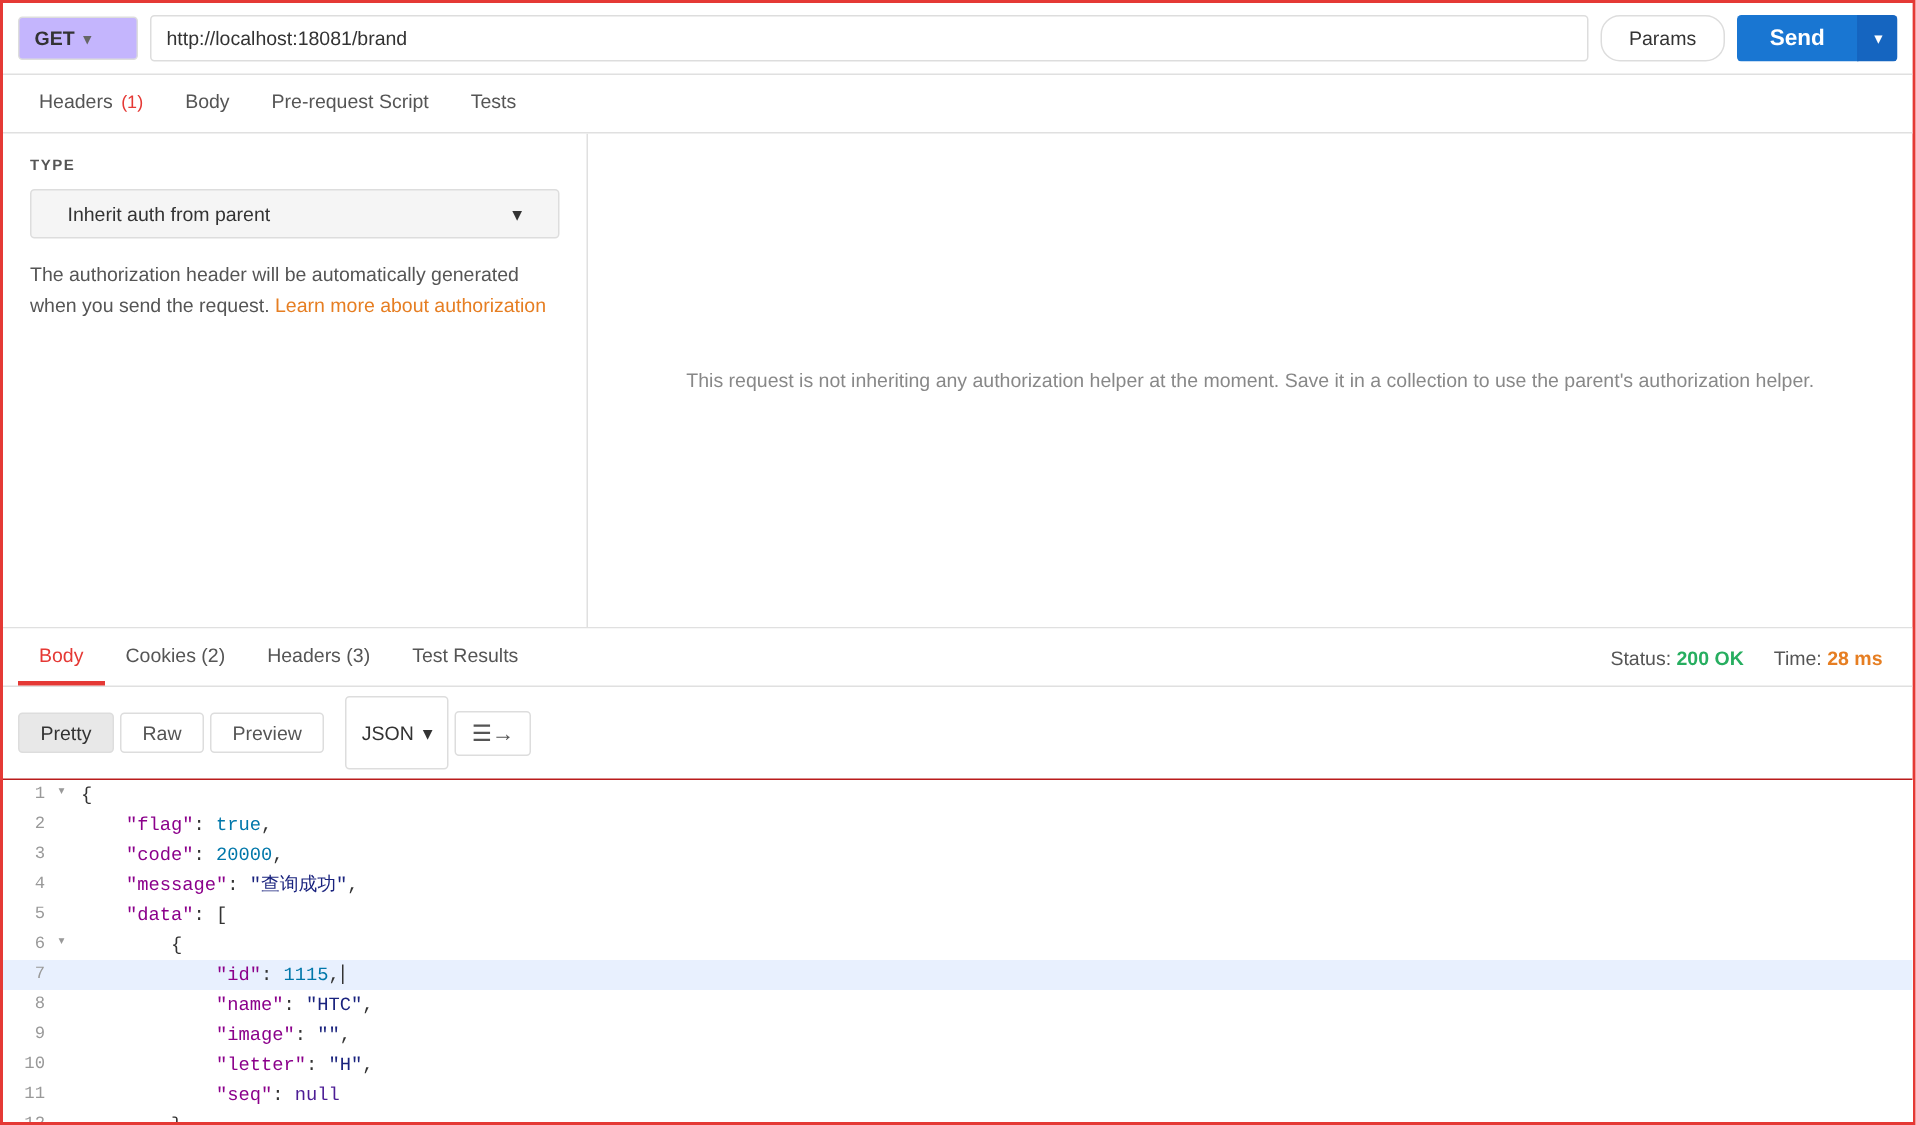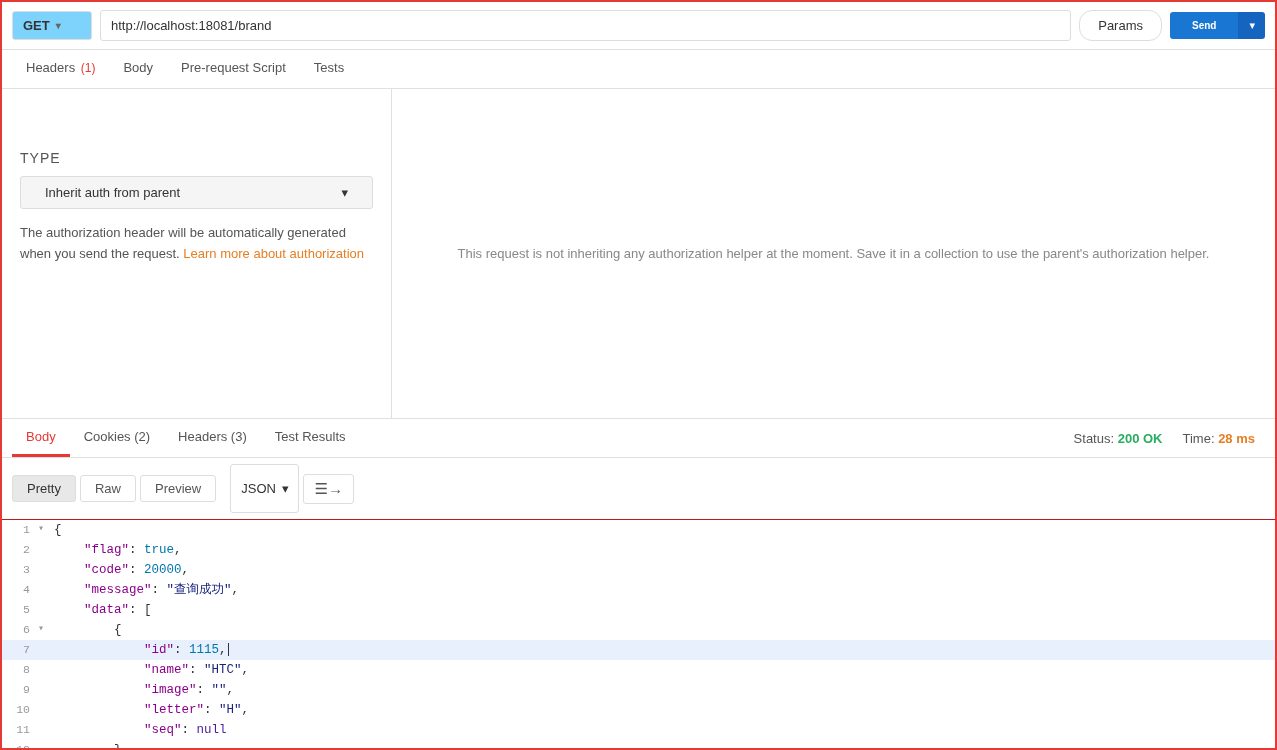--- a/index.html
+++ b/index.html
@@ -1,38 +1,38 @@
 <!DOCTYPE html>
 <html><head>
   <meta charset="utf-8">
   <style>
     * { box-sizing: border-box; margin: 0; padding: 0; }
     body { font-family: 'Segoe UI', Arial, sans-serif; font-size: 13px; background: #fff; color: #333; border: 2px solid #e53935; height: 750px; overflow: hidden; display: flex; flex-direction: column; }
 
     
     .top-bar { display: flex; align-items: center; padding: 8px 10px; background: #fff; border-bottom: 1px solid #e0e0e0; gap: 8px; }
-    .method-select { display: flex; align-items: center; background: #7dd3fc; border: 1px solid #ddd; border-radius: 3px; padding: 6px 10px; cursor: pointer; font-weight: 600; font-size: 13px; gap: 6px; min-width: 80px; }
+    .method-select { display: flex; align-items: center; background: #c4b5fd; border: 1px solid #ddd; border-radius: 3px; padding: 6px 10px; cursor: pointer; font-weight: 600; font-size: 13px; gap: 6px; min-width: 80px; }
     .chevron-down { font-size: 10px; color: #666; }
     .url-input { flex: 1; border: 1px solid #ddd; border-radius: 3px; padding: 7px 10px; font-size: 13px; color: #333; outline: none; }
     .params-btn { padding: 7px 18px; border: 1px solid #ddd; background: #fff; border-radius: 13px; cursor: pointer; font-size: 13px; color: #333; }
     .send-btn-group { display: flex; align-items: stretch; border-radius: 3px; overflow: hidden; }
-    .send-btn { padding: 7px 22px; background: #1976d2; color: #fff; border: none; cursor: pointer; font-size: 10px; font-weight: 600; }
+    .send-btn { padding: 7px 22px; background: #1976d2; color: #fff; border: none; cursor: pointer; font-size: 15px; font-weight: 600; }
     .send-chevron { padding: 7px 10px; background: #1565c0; color: #fff; border: none; cursor: pointer; font-size: 11px; border-left: 1px solid #1565c0; }
 
     
     .tabs-row { display: flex; align-items: center; border-bottom: 1px solid #e0e0e0; background: #fff; padding: 0 10px; }
     .tab { padding: 10px 14px; cursor: pointer; font-size: 13px; color: #555; border-bottom: 3px solid transparent; }
     .tab.active { color: #e53935; border-bottom: 3px solid #e53935; font-weight: 500; }
     .tab .badge { color: #e53935; margin-left: 2px; font-size: 12px; }
 
     
     .auth-panel { display: flex; flex: 1; overflow: hidden; border-bottom: 1px solid #e0e0e0; }
     .auth-left { width: 390px; min-width: 390px; padding: 16px 18px; border-right: 1px solid #e0e0e0; }
     .auth-right { flex: 1; display: flex; align-items: center; justify-content: center; color: #888; font-size: 13px; text-align: center; padding: 20px; }
-    .type-label { font-size: 14px; font-weight: 400; color: #555; letter-spacing: 1px; margin-bottom: 10px; text-transform: uppercase; margin-top: 45px; }
+    .type-label { font-size: 10px; font-weight: 700; color: #555; letter-spacing: 1px; margin-bottom: 10px; text-transform: uppercase; }
     .type-select { display: flex; align-items: center; justify-content: space-between; border: 1px solid #ddd; border-radius: 3px; padding: 8px 24px; background: #f5f5f5; cursor: pointer; margin-bottom: 14px; font-size: 13px; }
     .auth-desc { font-size: 13px; color: #555; line-height: 1.6; }
     .auth-desc a { color: #e67e22; text-decoration: none; }
 
     
     .response-section { display: flex; flex-direction: column; flex: 1; min-height: 0; }
     .response-tabs-row { display: flex; align-items: center; border-bottom: 1px solid #e0e0e0; padding: 0 10px; background: #fff; }
     .response-tab { padding: 10px 14px; cursor: pointer; font-size: 13px; color: #555; border-bottom: 3px solid transparent; }
     .response-tab.active { color: #e53935; border-bottom: 3px solid #e53935; font-weight: 500; }
     .response-status { margin-left: auto; display: flex; gap: 20px; align-items: center; padding-right: 10px; font-size: 13px; color: #555; }

